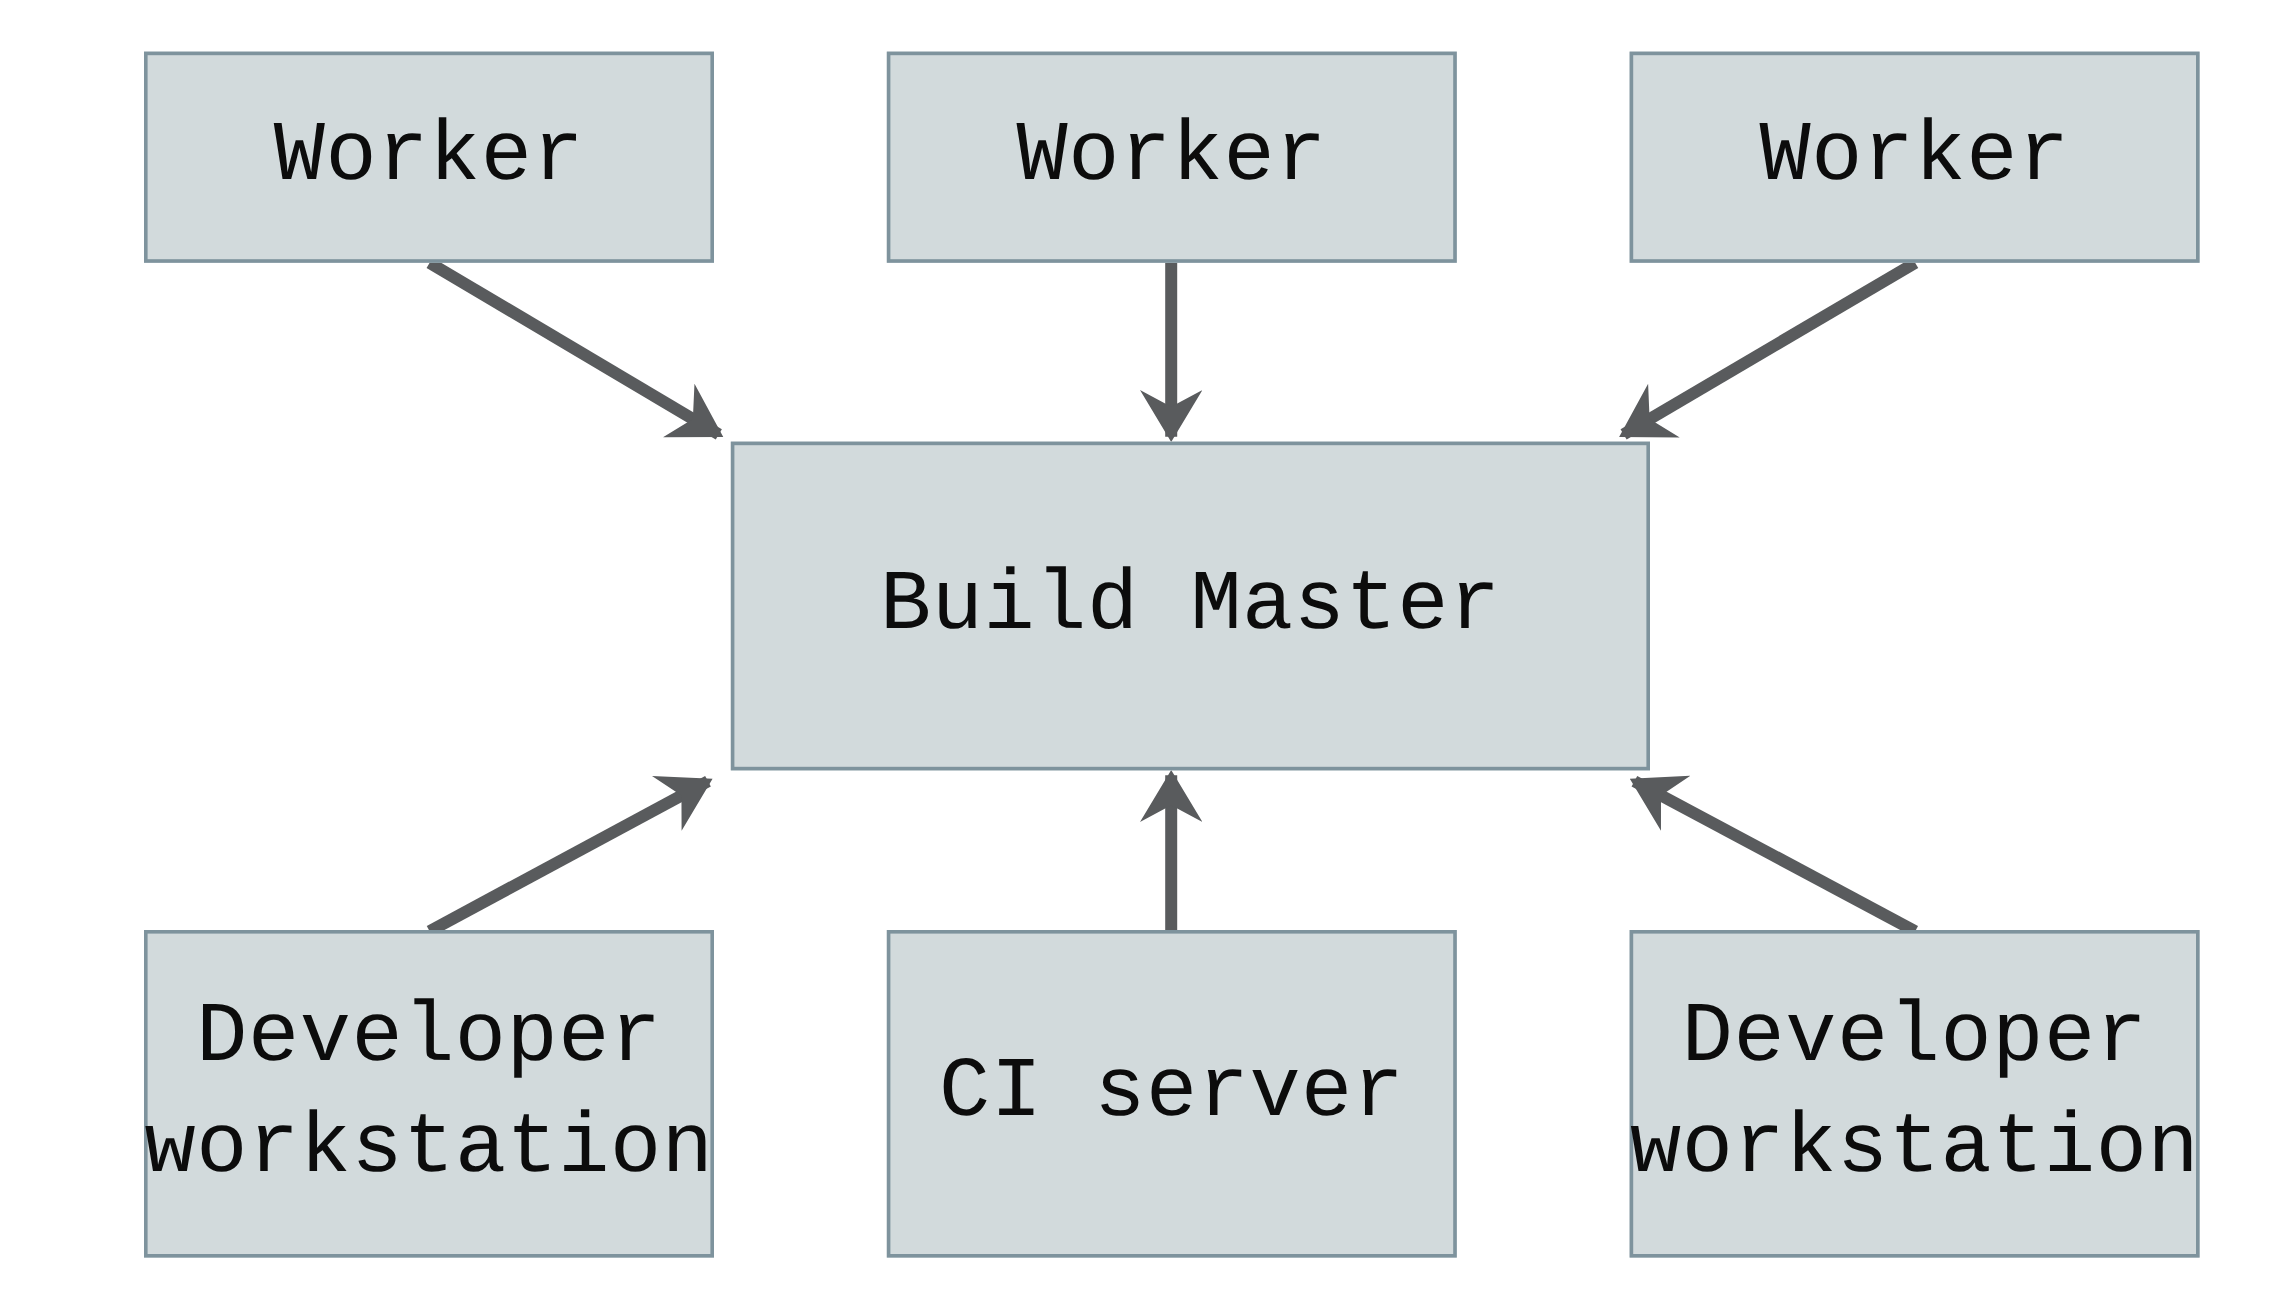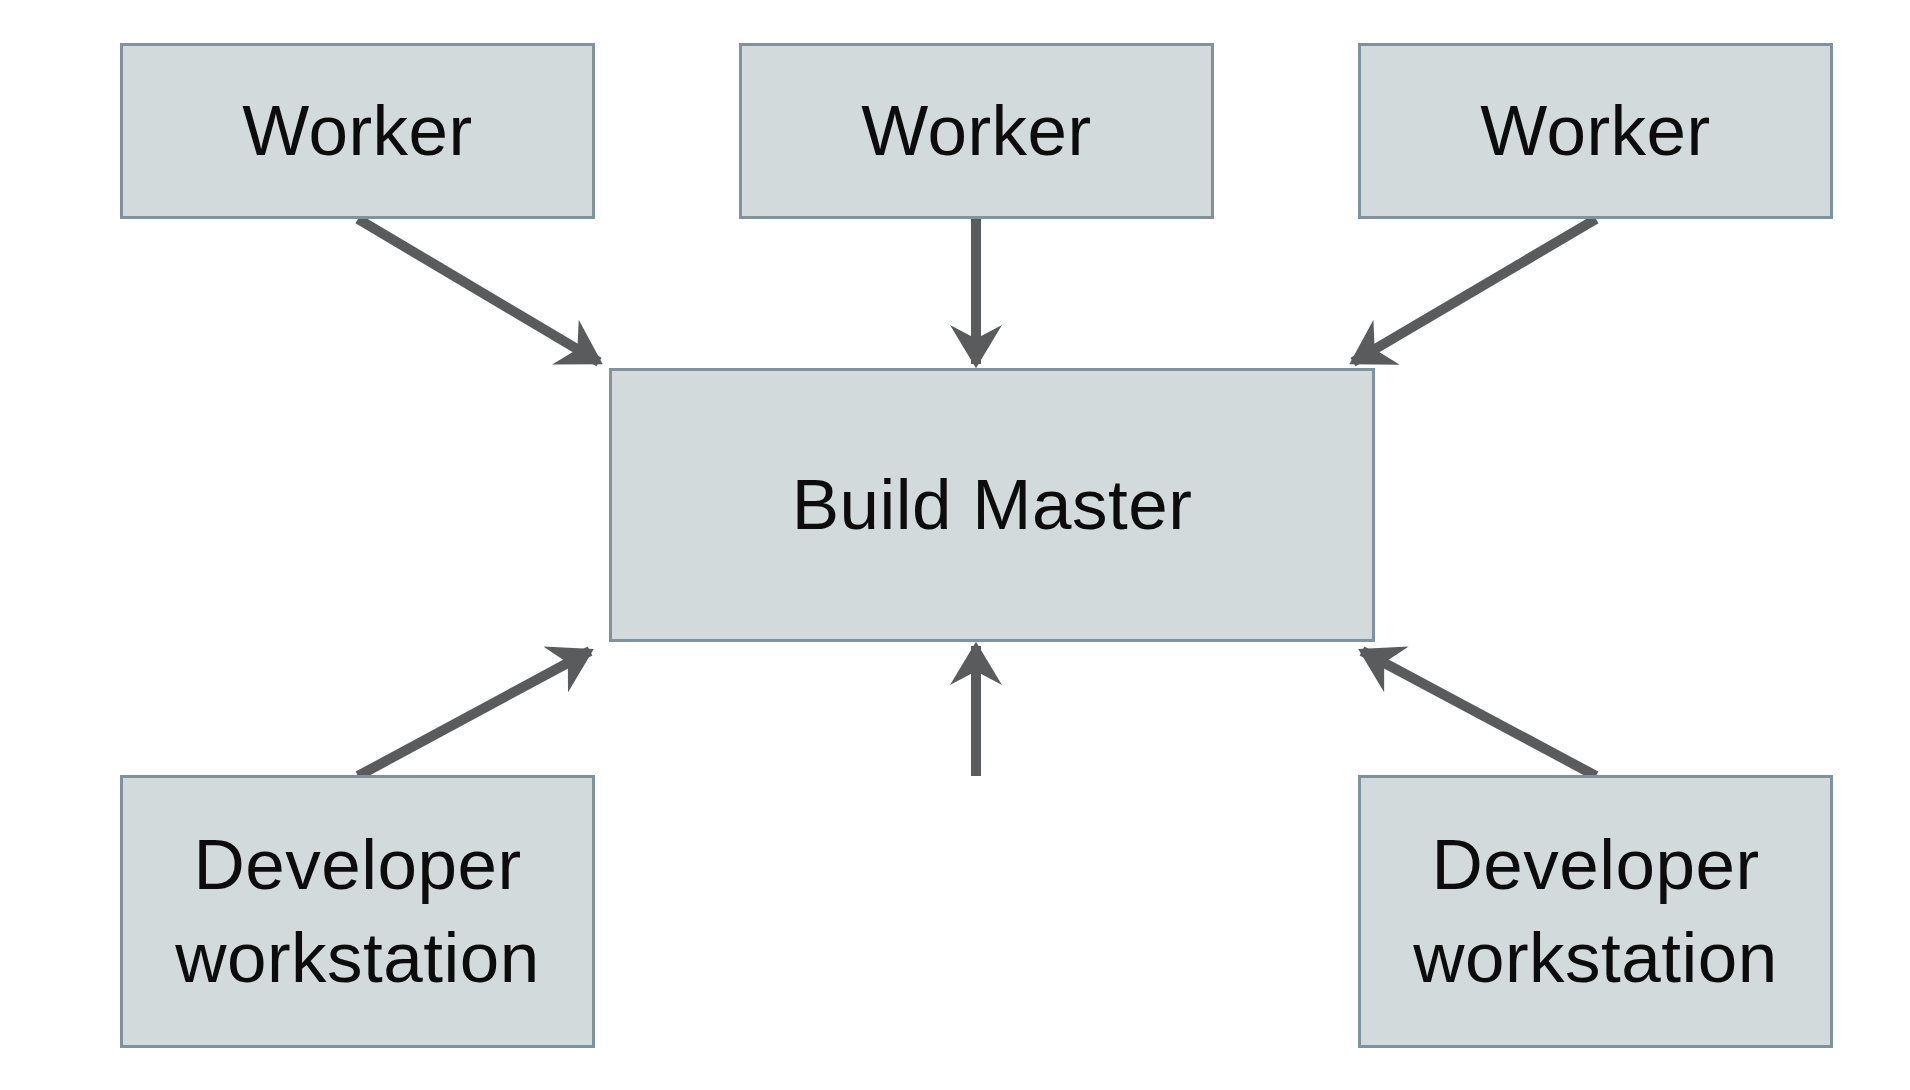--- a/index.html
+++ b/index.html
@@ -13,20 +13,21 @@
   html, body {
     background: var(--bg);
     font-family: "Liberation Sans", sans-serif;
   }
   .canvas {
     position: relative;
     width: 1910px;
     height: 1090px;
     background: var(--bg);
     overflow: hidden;
+    font-family: Liberation Mono, monospace;
   }
   .arrow-layer {
     position: absolute;
     left: 0; top: 0;
     width: 1910px;
     height: 1090px;
     pointer-events: none;
   }
   .arrow-layer line {
     stroke: var(--arrow);
@@ -88,18 +89,21 @@
   </div>
 
   <div class="node node-build-master">
     <span>Build Master</span>
   </div>
 
   <div class="node node-dev-left">
     <span>Developer workstation</span>
   </div>
 
+  <div class="node node-ci-server">
+    <span>CI server</span>
+  </div>
 
   <div class="node node-dev-right">
     <span>Developer workstation</span>
   </div>
 
 </div>
 
 </body></html>

